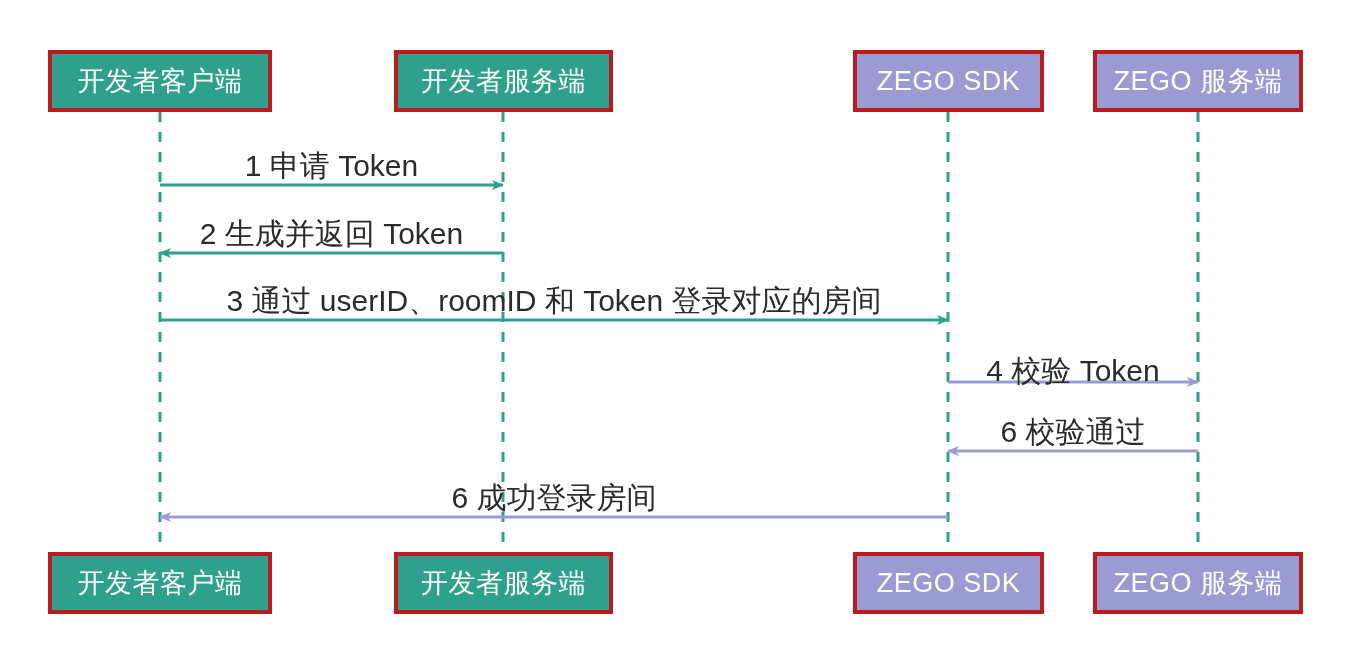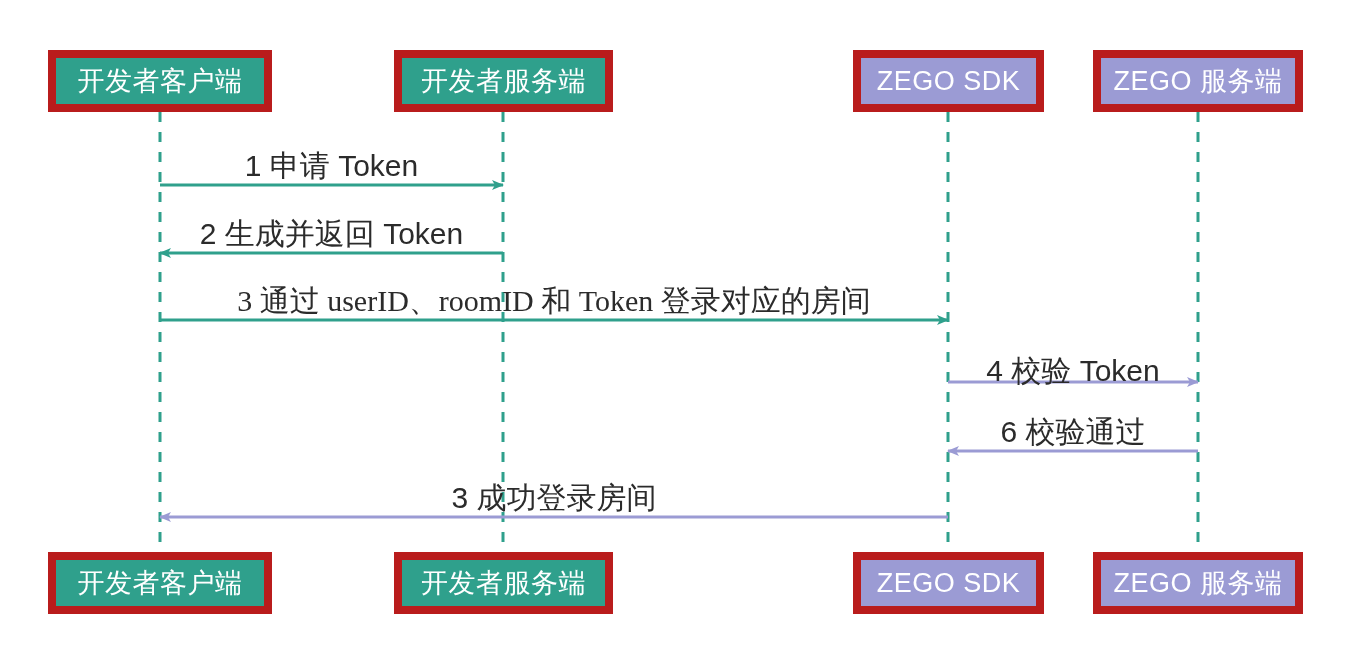--- a/index.html
+++ b/index.html
@@ -21,21 +21,21 @@
     position: absolute;
     left: 0;
     top: 0;
     width: 1356px;
     height: 666px;
     display: block;
   }
   .participant-box {
     position: absolute;
     box-sizing: border-box;
-    border: 8px solid #b91c1c;
+    border: 4px solid #b91c1c;
     display: flex;
     align-items: center;
     justify-content: center;
   }
   .participant-label {
     color: #ffffff;
     font-size: 27px;
     line-height: 1;
     white-space: nowrap;
     letter-spacing: 0.5px;
@@ -109,19 +109,19 @@
       <div class="participant-box" style="left: 853px; top: 552px; width: 191px; height: 62px; background: rgb(155, 155, 212);">
         <span class="participant-label">ZEGO SDK</span>
       </div>
       <div class="participant-box" style="left: 1093px; top: 552px; width: 210px; height: 62px; background: rgb(155, 155, 212);">
         <span class="participant-label">ZEGO 服务端</span>
       </div>
     </div>
   <div id="message-labels">
       <div class="msg-label" style="left: 331.5px; top: 151px;">1 申请 Token</div>
       <div class="msg-label" style="left: 331.5px; top: 219px; text-align: center;">2 生成并返回 Token</div>
-      <div class="msg-label" style="left: 554px; top: 286px; font-family: Liberation Serif, serif;">3 通过 userID、roomID 和 Token 登录对应的房间</div>
+      <div class="msg-label" style="left: 554px; top: 286px;">3 通过 userID、roomID 和 Token 登录对应的房间</div>
       <div class="msg-label" style="left: 1073px; top: 356px; text-align: right;">4 校验 Token</div>
       <div class="msg-label" style="left: 1073px; top: 417px;">6 校验通过</div>
-      <div class="msg-label" style="left: 554px; top: 483px;">3 成功登录房间</div>
+      <div class="msg-label" style="left: 554px; top: 483px;">6 成功登录房间</div>
     </div>
 
 </div>
 
 </body></html>

